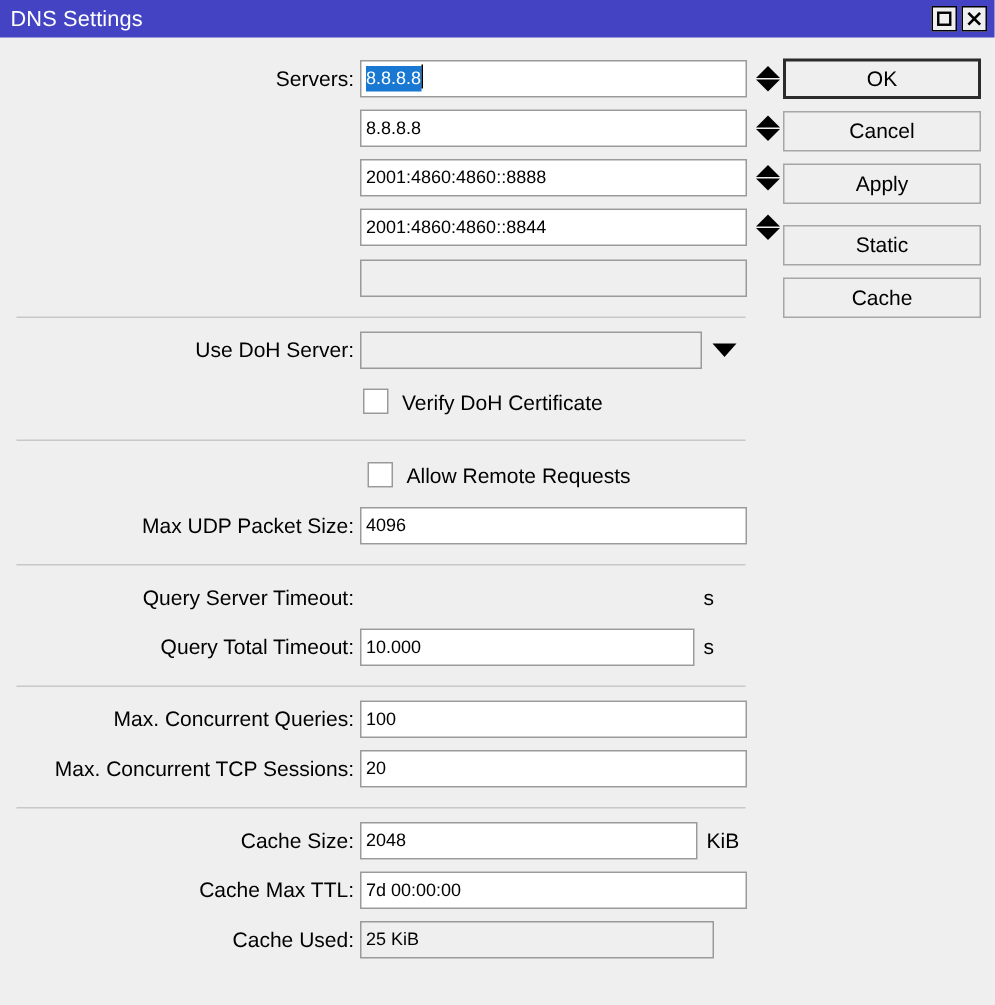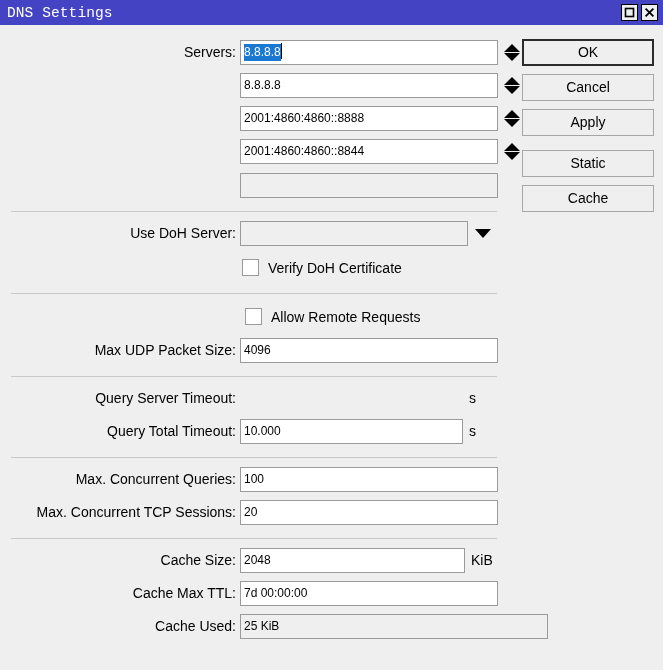--- a/index.html
+++ b/index.html
@@ -35,21 +35,20 @@
     display: flex;
     align-items: center;
     justify-content: space-between;
   }
   .titlebar-title {
     color: #ffffff;
     font-size: 14.5px;
     padding-left: 7px;
     letter-spacing: .1px;
     white-space: nowrap;
-    font-family: Liberation Mono, monospace;
   }
   .titlebar-buttons {
     display: flex;
     align-items: center;
     gap: 3px;
     padding-right: 5px;
   }
   .tb-btn {
     width: 17px;
     height: 17px;
@@ -318,21 +317,21 @@
     <div class="sep" style="top:513px;"></div>
 
     <div class="label" style="top:523px;">Cache Size:</div>
     <div class="field" style="left:240px; top:523px; width:225px;">2048</div>
     <div class="unit" style="left:471px; top:523px;">KiB</div>
 
     <div class="label" style="top:556px;">Cache Max TTL:</div>
     <div class="field" style="left:240px; top:556px; width:258px;">7d 00:00:00</div>
 
     <div class="label" style="top:589px;">Cache Used:</div>
-    <div class="field disabled" style="left:240px; top:589px; width:308px;">25 KiB</div>
+    <div class="field disabled" style="left:240px; top:589px; width:236px;">25 KiB</div>
 
     <button class="btn focused" style="top:14px;">OK</button>
     <button class="btn" style="top:49px;">Cancel</button>
     <button class="btn" style="top:84px;">Apply</button>
     <button class="btn" style="top:125px;">Static</button>
     <button class="btn" style="top:160px;">Cache</button>
 
   </div>
 </div>
 

